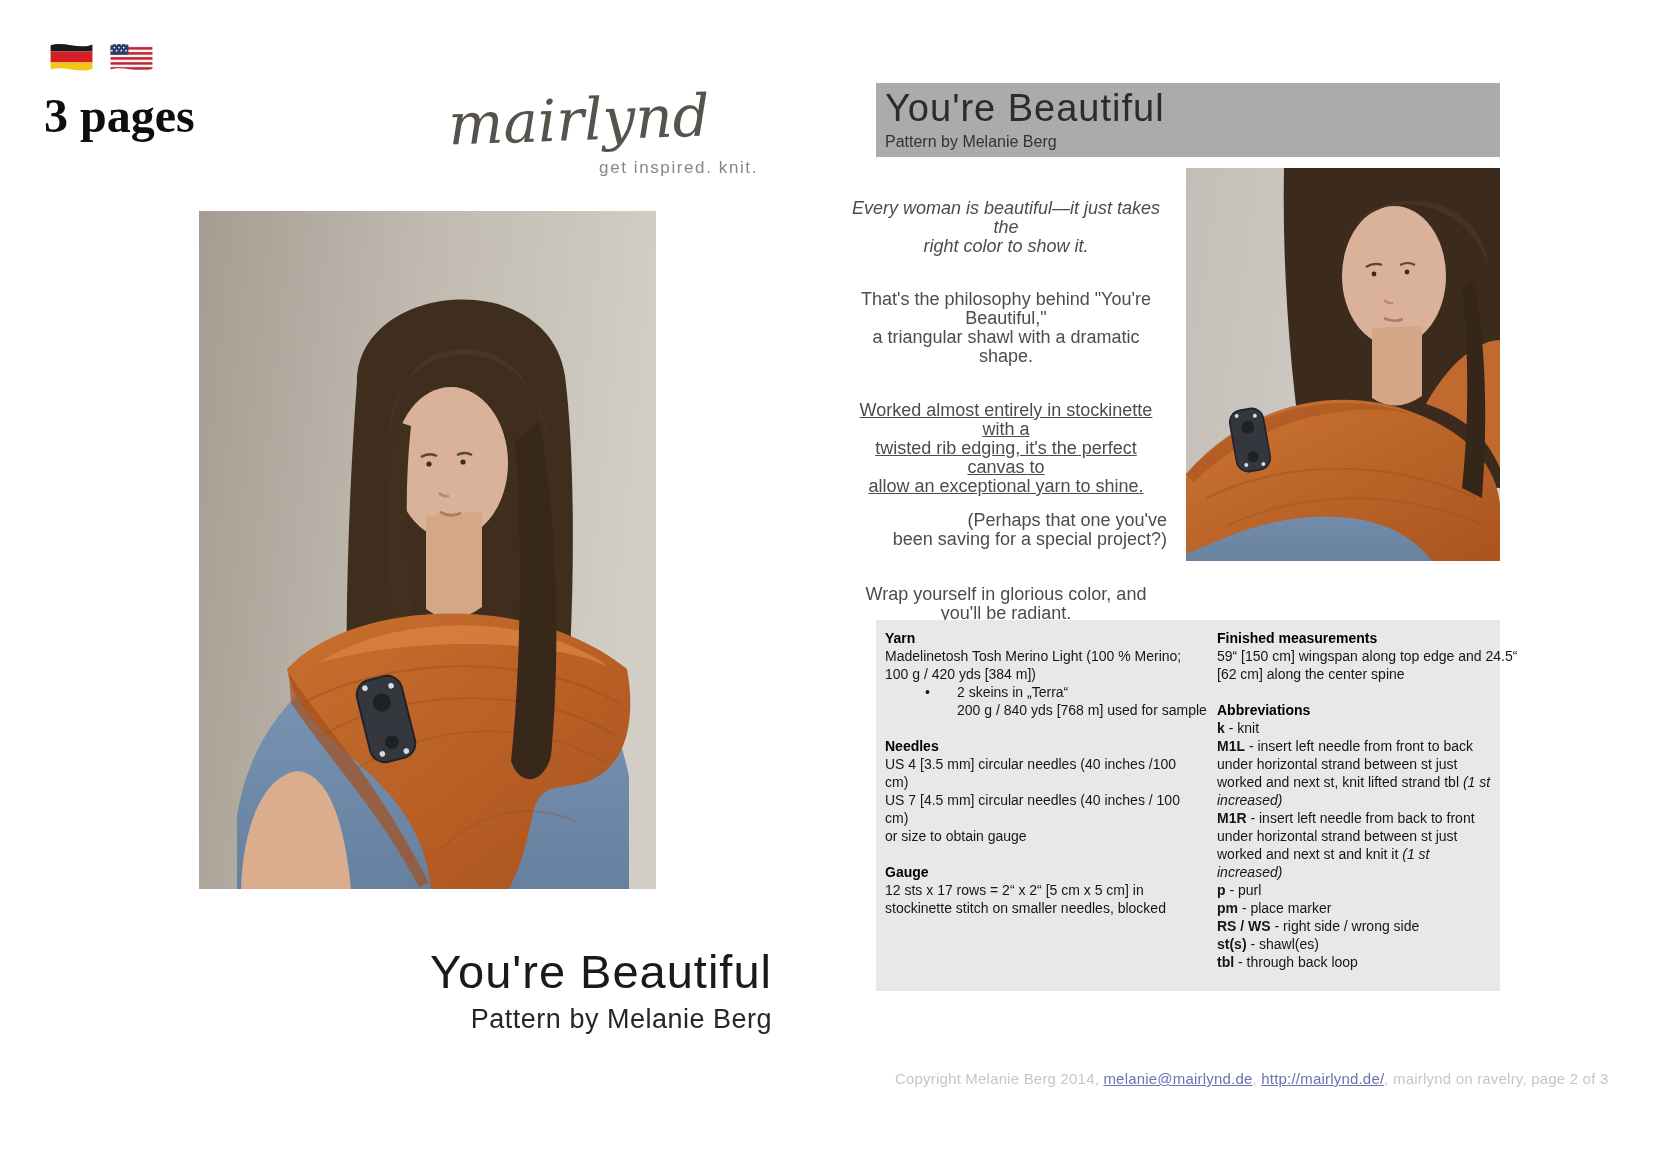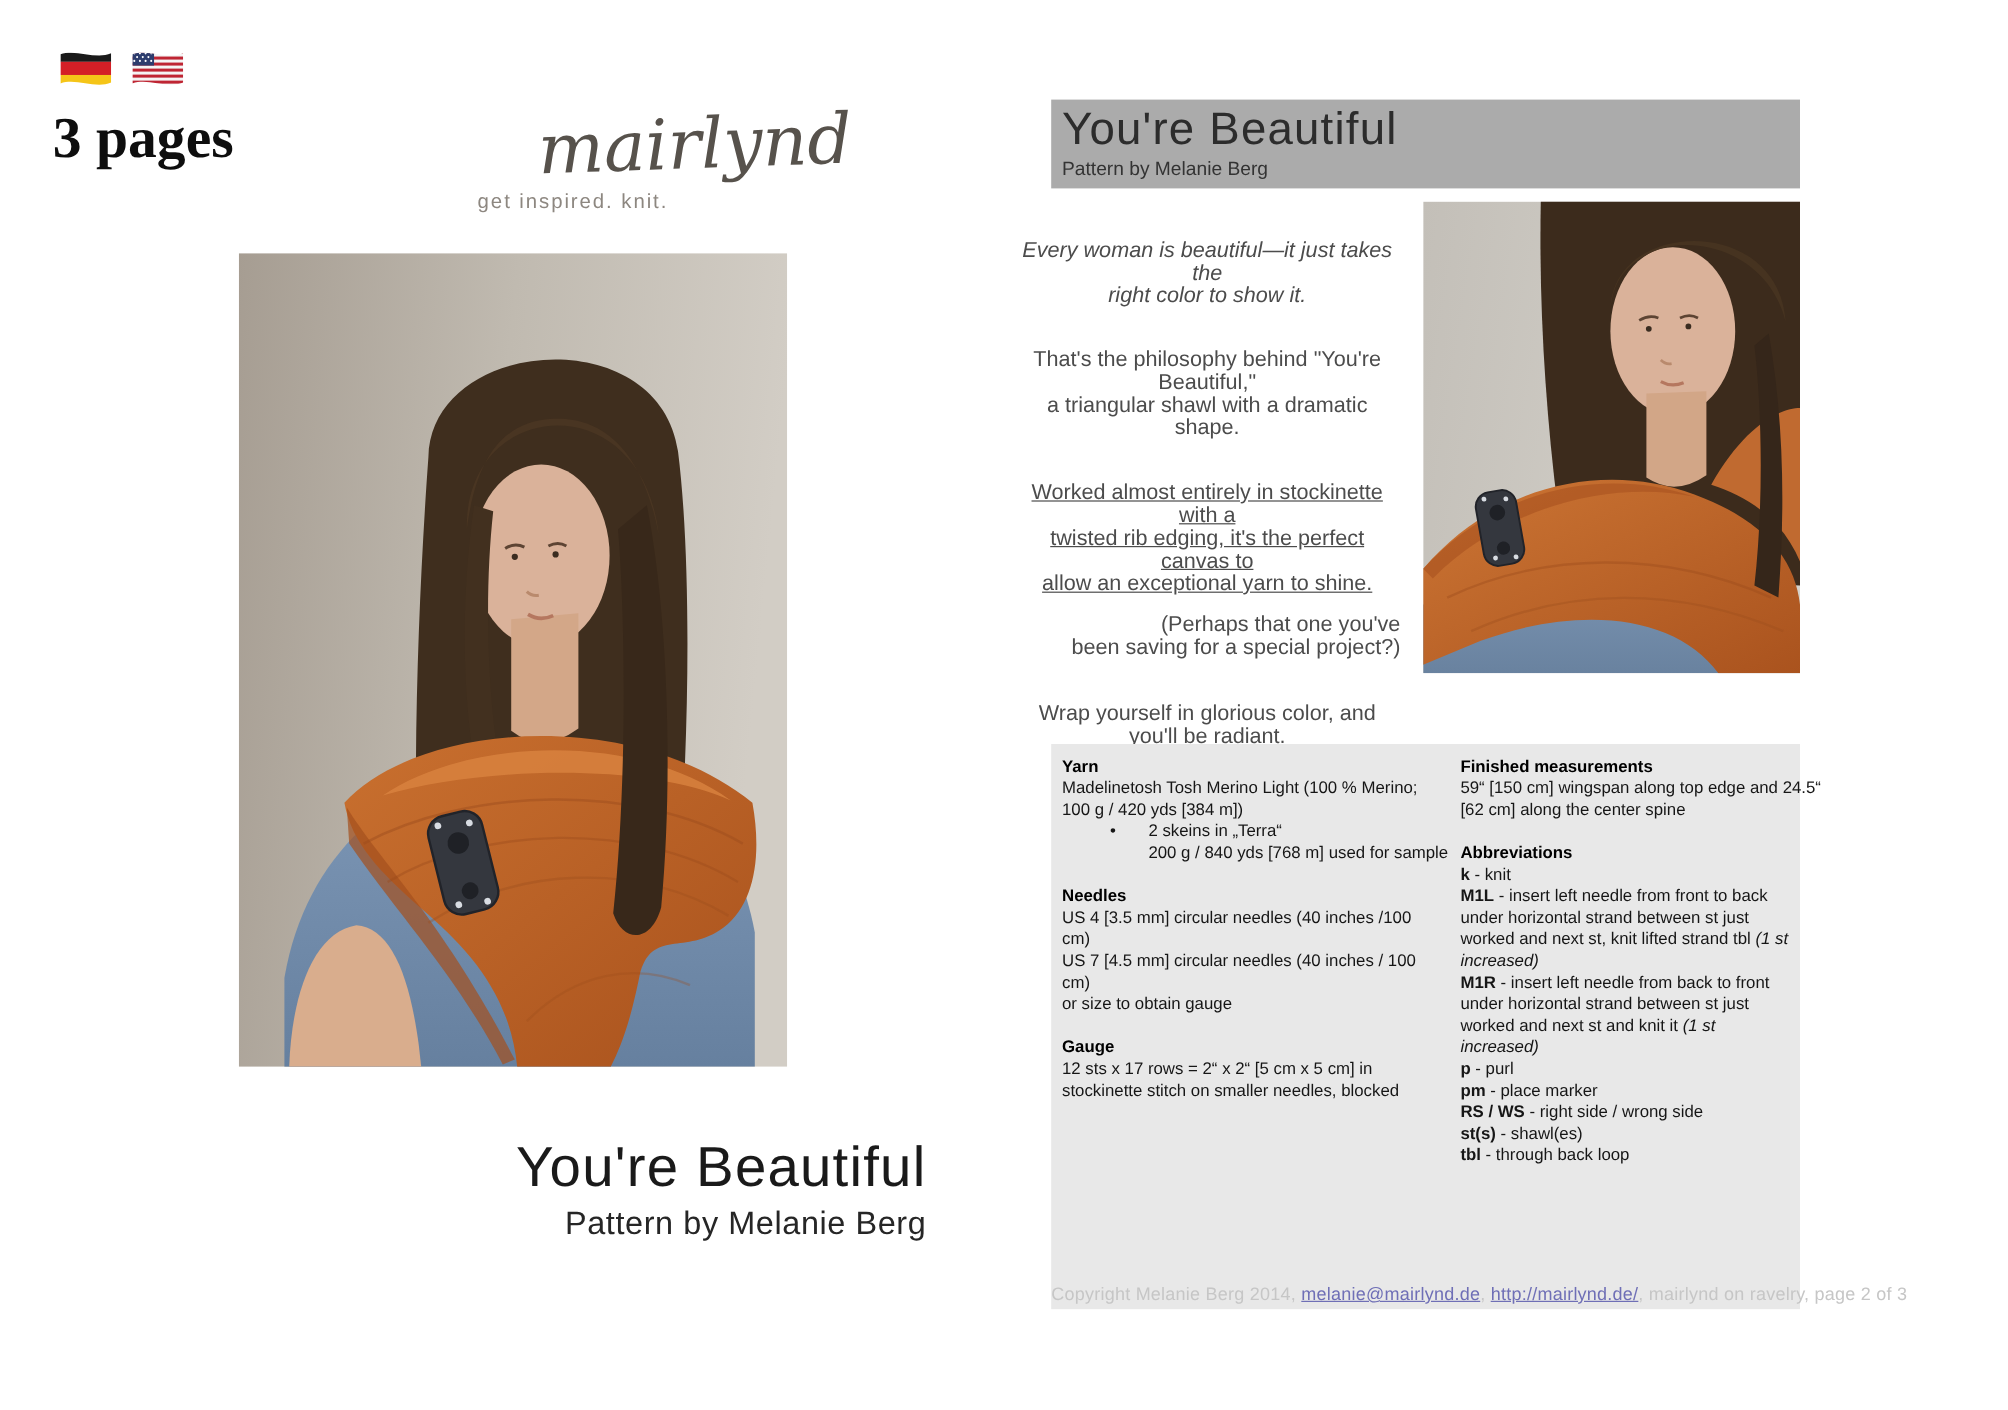--- a/index.html
+++ b/index.html
@@ -9,21 +9,21 @@
   
   .flags{position:absolute;left:48px;top:40px;display:flex;gap:13px;}
   .flag{width:47px;height:34px;display:block;}
   .pages-label{position:absolute;left:44px;top:88px;
     font-family:"Liberation Serif",serif;font-weight:700;font-size:48px;color:#0e0e0e;}
 
   
   .logo{position:absolute;left:398px;top:78px;width:362px;}
   .logo-script{font-family:"DejaVu Serif",serif;font-style:italic;font-size:58px;
     color:#57524c;text-align:center;line-height:1.45;transform:rotate(-2deg);}
-  .logo-tagline{font-size:17px;color:#8d8780;letter-spacing:1.6px;
+  .logo-tagline{text-align:right;font-size:17px;color:#8d8780;letter-spacing:1.6px;
     margin-top:-4px;padding-right:2px;}
 
   
   .photo1{position:absolute;left:199px;top:211px;width:457px;height:678px;}
   .photo2{position:absolute;left:1186px;top:168px;width:314px;height:393px;}
   .photo1 svg,.photo2 svg{width:100%;height:100%;display:block;}
 
   
   .left-title{position:absolute;left:300px;top:944px;width:472px;text-align:right;
     font-size:47px;font-weight:300;letter-spacing:1px;color:#1a1a1a;}
@@ -39,36 +39,36 @@
   
   .intro{position:absolute;left:845px;top:199px;width:322px;text-align:center;
     font-size:18px;line-height:19px;color:#4c4c4c;font-weight:300;}
   .intro p{margin:0;}
   .intro .quote{font-style:italic;margin-bottom:34px;}
   .intro .p1{margin-bottom:35px;}
   .intro .p2{margin-bottom:15px;text-decoration:underline;}
   .intro .p3{margin-bottom:36px;text-align:right;}
 
   
-  .info-box{position:absolute;left:876px;top:620px;width:624px;height:471px;
+  .info-box{position:absolute;left:876px;top:620px;width:624px;height:371px;
     background:#e8e8e8;box-sizing:border-box;padding:9px 0 0 9px;display:flex;
     font-size:14px;line-height:18px;color:#161616;}
   .col-left{width:312px;flex:none;}
   .col-right{width:281px;flex:none;margin-left:20px;}
   .h{font-weight:700;color:#000;}
   .sec + .sec{margin-top:18px;}
   .ln{white-space:nowrap;}
   .bullet{padding-left:40px;white-space:nowrap;}
   .b-dot{display:inline-block;width:32px;}
   .bullet-sub{padding-left:72px;white-space:nowrap;}
   .abbr-item .t{font-weight:700;}
   .abbr-item .i{font-style:italic;}
 
   
-  .footer{position:absolute;left:876px;top:1070px;width:630px;text-align:center;
+  .footer{position:absolute;left:895px;top:1070px;width:630px;text-align:center;
     font-size:15px;font-weight:300;color:#c6c6c6;letter-spacing:0.2px;white-space:nowrap;}
   .footer a{color:#6f6fb6;text-decoration:underline;cursor:pointer;}
 </style>
 </head>
 <body>
 
 <div class="page">
 
   <div class="flags">
     <svg class="flag" viewBox="0 0 60 42">

